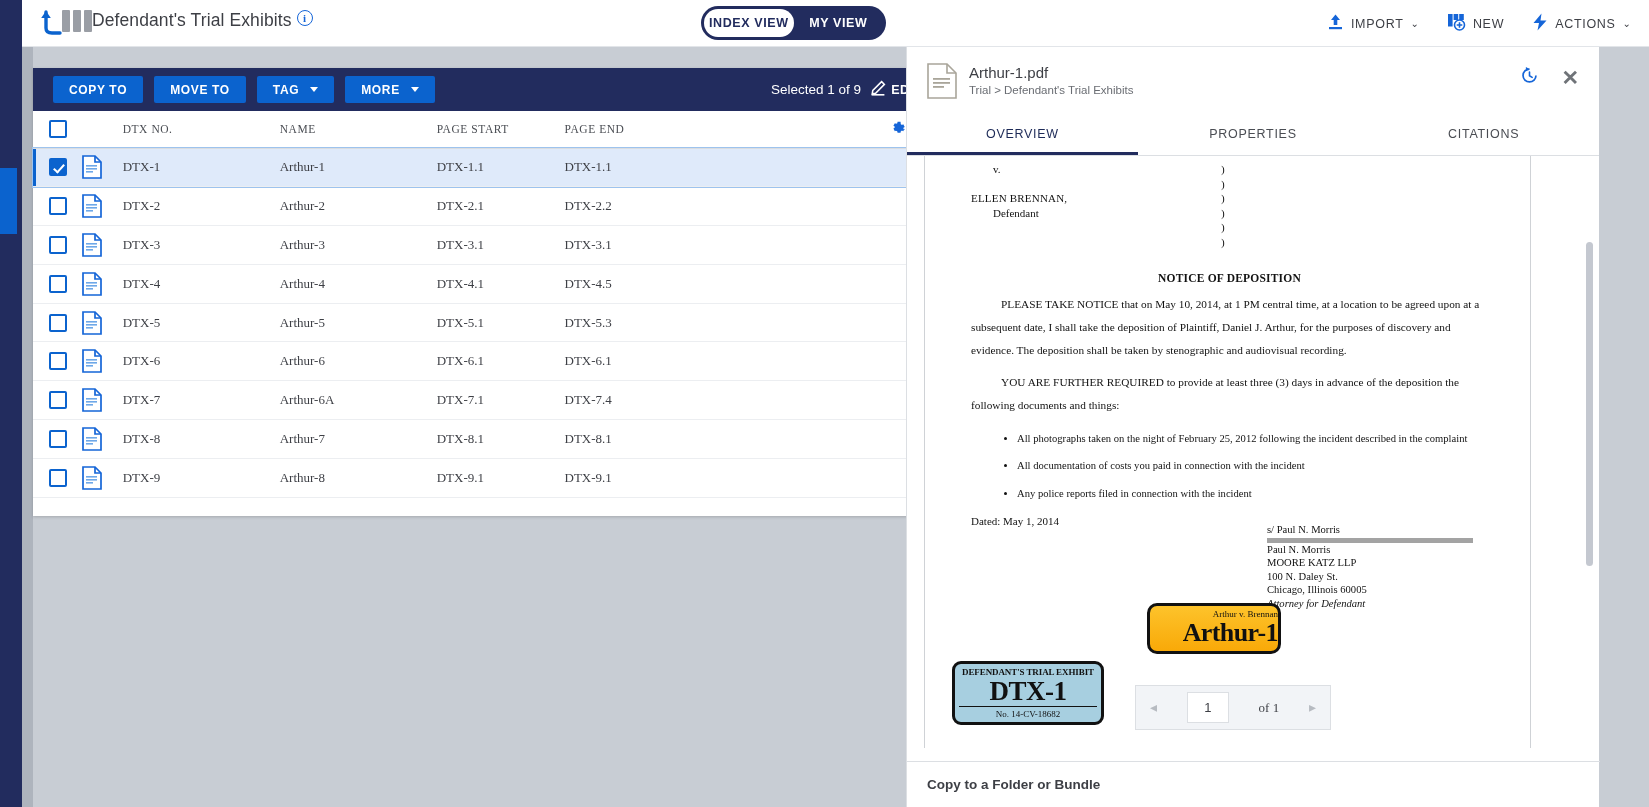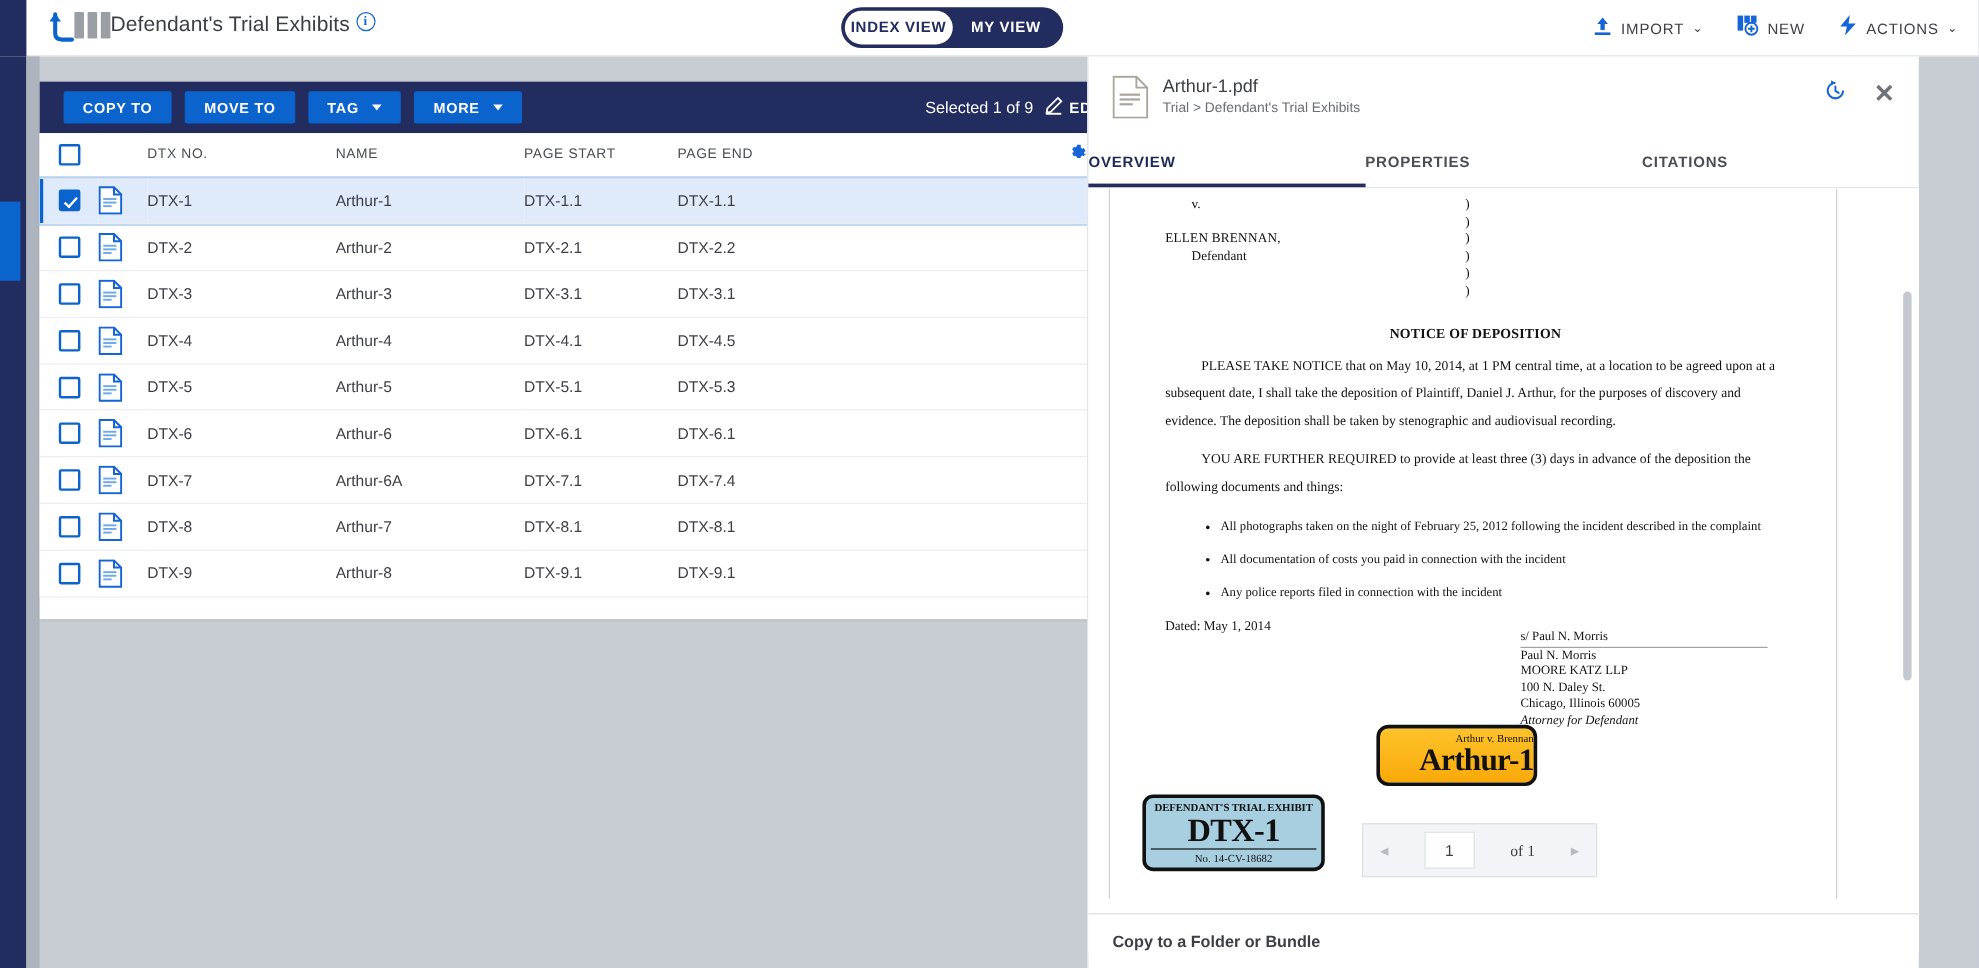--- a/index.html
+++ b/index.html
@@ -93,21 +93,21 @@
   }
   .sel-wrap {
     margin-left: auto; display: flex; align-items: center; gap: 9px;
     color: #ffffff; font-size: 13.5px;
   }
   .edit-link {
     display: flex; align-items: center; gap: 5px; color: #fff;
     font-size: 12.5px; font-weight: 700; letter-spacing: .6px; cursor: pointer;
   }
 
-  table.grid { width: 100%; border-collapse: collapse; table-layout: fixed; }
+  table.grid { width: 100%; border-collapse: collapse; table-layout: fixed; font-family: Liberation Serif, serif; }
   table.grid th {
     height: 37px; font-size: 11.5px; color: #4a4d53; font-weight: 500;
     letter-spacing: .55px; text-align: left; vertical-align: middle;
     border-bottom: 1px solid #dadde1; background: #fff;
   }
   table.grid td {
     height: 38.8px; font-size: 13px; color: #3d3f45; vertical-align: middle;
     border-bottom: 1px solid #eceef1; background: #fff;
   }
   .c-check { width: 44px; padding-left: 16px; }
@@ -155,22 +155,22 @@
   .pv-crumb { font-size: 11.5px; color: #6a6d73; margin-top: 2px; }
   .pv-head-tools {
     margin-left: auto; display: flex; align-items: center; gap: 22px; padding-top: 3px;
   }
   .pv-close { font-size: 21px; color: #6f7378; cursor: pointer; line-height: 1; font-weight: 600; }
 
   .pv-tabs {
     display: flex; margin-top: 14px; border-bottom: 1px solid #dcdfe3;
   }
   .pv-tab {
-    flex: 1; font-size: 12.5px; letter-spacing: .7px;
-    font-weight: 700; color: #4a4d53; padding: 10px 0 11px; cursor: pointer;
+    flex: 1; text-align: center; font-size: 12.5px; letter-spacing: .7px;
+    font-weight: 400; color: #4a4d53; padding: 10px 0 11px; cursor: pointer;
   }
   .pv-tab.active { color: #1d2a57; border-bottom: 3px solid #222c5e; }
 
   .pv-body {
     position: relative; height: 637px; background: #fff; overflow: hidden;
   }
   .doc-page {
     position: absolute; left: 17px; top: 0; width: 607px; height: 592px;
     background: #fff; border-left: 1px solid #cfd2d6; border-right: 1px solid #cfd2d6;
     font-family: "Liberation Serif", serif; color: #121212;
@@ -185,21 +185,21 @@
   .doc-h {
     text-align: center; font-weight: 700; font-size: 11.5px;
     margin-top: 22px; letter-spacing: .2px;
   }
   .doc-p { font-size: 11.3px; line-height: 23px; margin-top: 9px; text-align: left; }
   .doc-p.ind { text-indent: 30px; }
   .doc-ul { margin: 14px 0 0 46px; }
   .doc-ul li { font-size: 10.6px; line-height: 15.5px; margin-bottom: 12px; }
   .doc-dated { font-size: 11px; margin-top: 14px; }
   .sig { margin-left: 296px; margin-top: -4px; font-size: 10.6px; line-height: 13.6px; }
-  .sig .sline { border-bottom: 1px solid #a3a3a3; width: 206px; padding-bottom: 1px; }
+  .sig .sline { border-bottom: 5px solid #a3a3a3; width: 206px; padding-bottom: 1px; }
   .sig .ital { font-style: italic; }
 
   .stamp-dtx {
     position: absolute; left: 27px; top: 505px; width: 152px;
     border: 3px solid #111; border-radius: 9px; background: #a7cfe0;
     text-align: center; padding: 3px 0 3px;
   }
   .stamp-dtx .t { font-size: 9px; font-weight: 700; color: #111; letter-spacing: -.1px; }
   .stamp-dtx .m { font-size: 27px; font-weight: 700; color: #111; line-height: 29px; letter-spacing: -.5px; }
   .stamp-dtx .b {

